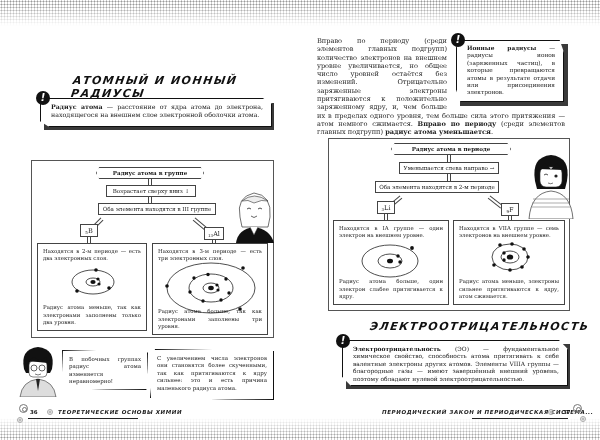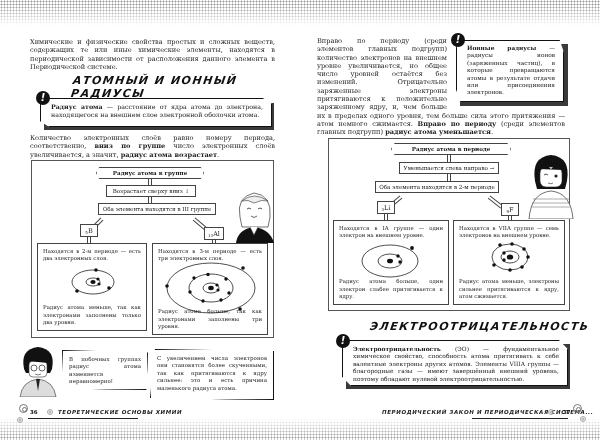--- a/index.html
+++ b/index.html
@@ -52,33 +52,29 @@
   .char { position: absolute; }
 </style>
 </head>
 <body>
 
 <div class="halftone-top"></div>
 <div class="halftone-bottom"></div>
 
 <div class="page page-left">
 
-  <p class="para" style="left:30px; top:38px; width:245px;">Химические и физические свойства простых и сложных веществ, содержащих те или иные химические элементы, находятся в периодической зависимости от расположения данного элемента в Периодической системе.</p>
 
   <div class="hand-title" style="left:72px; top:74px;">Атомный и ионный радиусы</div>
 
   <div class="def-shadow" style="left:44px; top:103px; width:230px; height:27px;"></div>
   <div class="def-box" style="left:40px; top:98px; width:232px; height:29px;">
     <b>Радиус атома</b><span> — расстояние от ядра атома до электрона, находящегося на внешнем слое электронной оболочки атома.</span>
   </div>
   <div class="excl" style="left:36px; top:91px;">!</div>
 
-  <p class="para" style="left:30px; top:134px; width:245px;">
-    <span>Количество электронных слоёв равно номеру периода, соответственно, </span><b>вниз по группе</b><span> число электронных слоёв увеличивается, а значит, </span><b>радиус атома возрастает</b><span>.</span>
-  </p>
 
   <div class="frame" style="left:31px; top:160px; width:243px; height:178px;">
     <div class="fbox head" style="left:64px; top:6px; width:108px; height:12px;">Радиус атома в группе</div>
     <div class="stem" style="left:116px; top:18px; height:6px;"></div>
     <div class="fbox" style="left:74px; top:24px; width:90px; height:12px;">Возрастает сверху вниз ↓</div>
     <div class="stem" style="left:116px; top:36px; height:6px;"></div>
     <div class="fbox" style="left:66px; top:42px; width:118px; height:12px;">Оба элемента находятся в III группе</div>
     <div class="diag" style="left:70px; top:56px; width:14px; transform: rotate(135deg);"></div>
     <div class="diag" style="left:162px; top:56px; width:16px; transform: rotate(40deg);"></div>
 

